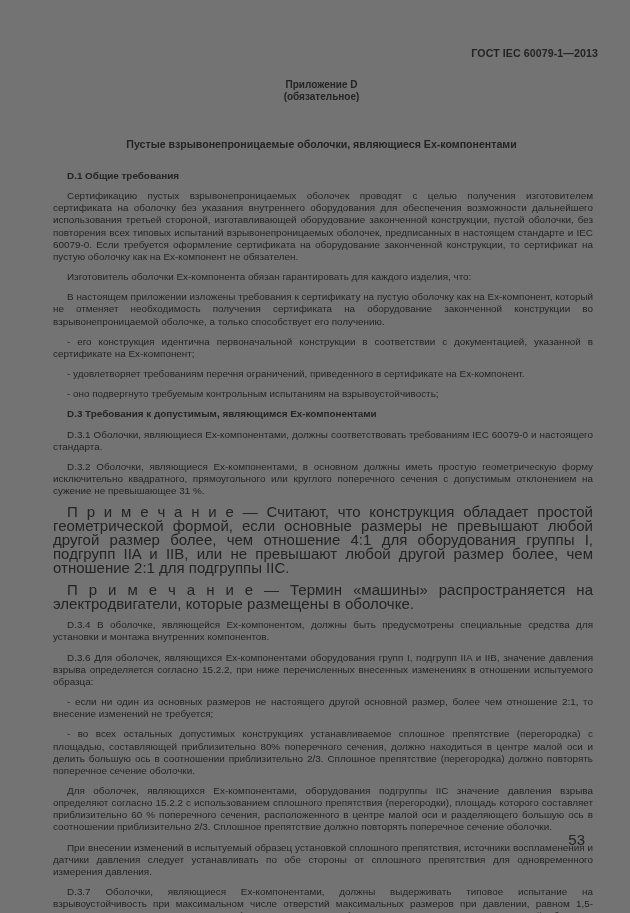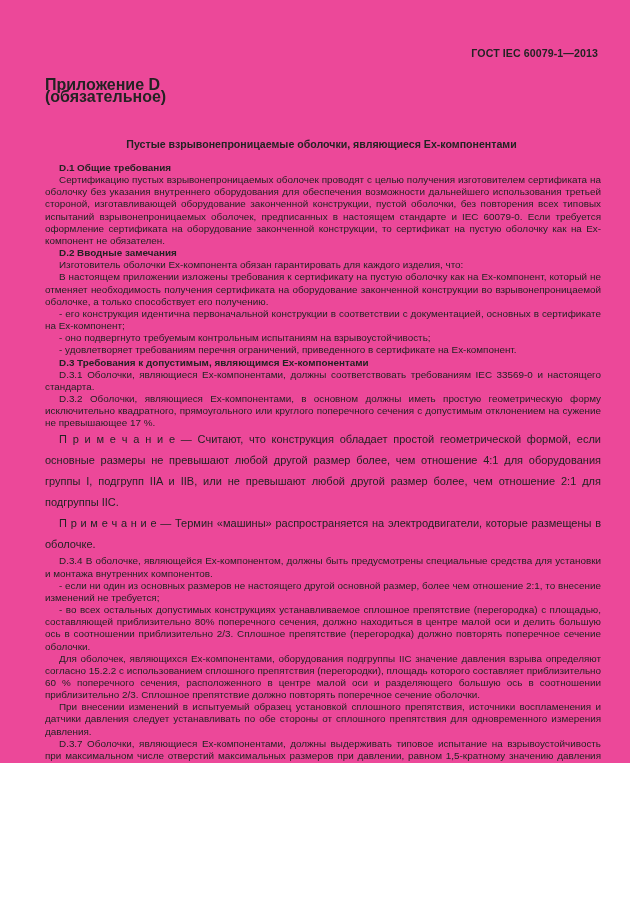--- a/index.html
+++ b/index.html
@@ -3,44 +3,45 @@
 <meta charset="utf-8">
 <style>
   html, body {
     margin: 0;
     padding: 0;
     background: #ffffff;
   }
   .page {
     position: relative;
     width: 630px;
-    height: 763px;
-    background: #ec4899;
+    height: 913px;
+    background: #737373;
     font-family: "Liberation Sans", "DejaVu Sans", sans-serif;
     color: #232323;
     overflow: hidden;
     text-decoration: underline;
   }
   .doc-code {
     position: absolute;
     top: 47px;
     left: 45px;
     right: 32px;
     text-align: right;
     font-weight: bold;
     font-size: 10.6px;
     letter-spacing: 0.1px;
   }
   .appendix {
     position: absolute;
     top: 79px;
     left: 45px;
     right: 32px;
+    text-align: center;
     font-weight: bold;
-    font-size: 16px;
+    font-size: 10px;
     line-height: 12.4px;
   }
   .title {
     position: absolute;
     top: 138px;
     left: 45px;
     right: 32px;
     text-align: center;
     font-weight: bold;
     font-size: 10.6px;
@@ -50,30 +51,30 @@
     top: 162px;
     left: 45px;
     right: 29px;
     font-size: 9.9px;
     line-height: 12.15px;
     text-align: justify;
     hyphens: auto;
     -webkit-hyphens: auto;
   }
   .body p {
-    margin: 0;
+    margin: 8px;
     padding: 0;
     text-indent: 14px;
   }
   .body p.h {
     font-weight: bold;
   }
   .body p.note {
-    font-size: 11px;
-    line-height: 21px;
+    font-size: 15px;
+    line-height: 14px;
   }
   .pagenum {
     position: absolute;
     top: 831px;
     right: 45px;
     font-size: 15px;
   }
 </style>
 </head>
 <body>
@@ -85,32 +86,32 @@
   <div class="appendix">
     <div>Приложение D</div>
     <div>(обязательное)</div>
   </div>
 
   <div class="title">Пустые взрывонепроницаемые оболочки, являющиеся Ex-компонентами</div>
 
   <div class="body">
     <p class="h">D.1 Общие требования</p>
     <p class="p">Сертификацию пустых взрывонепроницаемых оболочек проводят с целью получения изготовителем сертификата на оболочку без указания внутреннего оборудования для обеспечения возможности дальнейшего использования третьей стороной, изготавливающей оборудование законченной конструкции, пустой оболочки, без повторения всех типовых испытаний взрывонепроницаемых оболочек, предписанных в настоящем стандарте и IEC 60079-0. Если требуется оформление сертификата на оборудование законченной конструкции, то сертификат на пустую оболочку как на Ex-компонент не обязателен.</p>
-    <p class="h">D.2 Вводные замечания</p>
     <p class="p">Изготовитель оболочки Ex-компонента обязан гарантировать для каждого изделия, что:</p>
     <p class="p">В настоящем приложении изложены требования к сертификату на пустую оболочку как на Ex-компонент, который не отменяет необходимость получения сертификата на оборудование законченной конструкции во взрывонепроницаемой оболочке, а только способствует его получению.</p>
-    <p class="p">- его конструкция идентична первоначальной конструкции в соответствии с документацией, основных в сертификате на Ex-компонент;</p>
+    <p class="p">- его конструкция идентична первоначальной конструкции в соответствии с документацией, указанной в сертификате на Ex-компонент;</p>
+    <p class="p">- удовлетворяет требованиям перечня ограничений, приведенного в сертификате на Ex-компонент.</p>
     <p class="p">- оно подвергнуто требуемым контрольным испытаниям на взрывоустойчивость;</p>
-    <p class="p">- удовлетворяет требованиям перечня ограничений, приведенного в сертификате на Ex-компонент.</p>
     <p class="h">D.3 Требования к допустимым, являющимся Ex-компонентами</p>
-    <p class="p">D.3.1 Оболочки, являющиеся Ex-компонентами, должны соответствовать требованиям IEC 33569-0 и настоящего стандарта.</p>
-    <p class="p">D.3.2 Оболочки, являющиеся Ex-компонентами, в основном должны иметь простую геометрическую форму исключительно квадратного, прямоугольного или круглого поперечного сечения с допустимым отклонением на сужение не превышающее 17 %.</p>
+    <p class="p">D.3.1 Оболочки, являющиеся Ex-компонентами, должны соответствовать требованиям IEC 60079-0 и настоящего стандарта.</p>
+    <p class="p">D.3.2 Оболочки, являющиеся Ex-компонентами, в основном должны иметь простую геометрическую форму исключительно квадратного, прямоугольного или круглого поперечного сечения с допустимым отклонением на сужение не превышающее 31 %.</p>
     <p class="note">П р и м е ч а н и е — Считают, что конструкция обладает простой геометрической формой, если основные размеры не превышают любой другой размер более, чем отношение 4:1 для оборудования группы I, подгрупп IIA и IIB, или не превышают любой другой размер более, чем отношение 2:1 для подгруппы IIC.</p>
     <p class="note">П р и м е ч а н и е — Термин «машины» распространяется на электродвигатели, которые размещены в оболочке.</p>
     <p class="p">D.3.4 В оболочке, являющейся Ex-компонентом, должны быть предусмотрены специальные средства для установки и монтажа внутренних компонентов.</p>
+    <p class="p">D.3.6 Для оболочек, являющихся Ex-компонентами оборудования групп I, подгрупп IIA и IIB, значение давления взрыва определяется согласно 15.2.2, при ниже перечисленных внесенных изменениях в отношении испытуемого образца:</p>
     <p class="p">- если ни один из основных размеров не настоящего другой основной размер, более чем отношение 2:1, то внесение изменений не требуется;</p>
     <p class="p">- во всех остальных допустимых конструкциях устанавливаемое сплошное препятствие (перегородка) с площадью, составляющей приблизительно 80% поперечного сечения, должно находиться в центре малой оси и делить большую ось в соотношении приблизительно 2/3. Сплошное препятствие (перегородка) должно повторять поперечное сечение оболочки.</p>
     <p class="p">Для оболочек, являющихся Ex-компонентами, оборудования подгруппы IIC значение давления взрыва определяют согласно 15.2.2 с использованием сплошного препятствия (перегородки), площадь которого составляет приблизительно 60 % поперечного сечения, расположенного в центре малой оси и разделяющего большую ось в соотношении приблизительно 2/3. Сплошное препятствие должно повторять поперечное сечение оболочки.</p>
     <p class="p">При внесении изменений в испытуемый образец установкой сплошного препятствия, источники воспламенения и датчики давления следует устанавливать по обе стороны от сплошного препятствия для одновременного измерения давления.</p>
     <p class="p">D.3.7 Оболочки, являющиеся Ex-компонентами, должны выдерживать типовое испытание на взрывоустойчивость при максимальном числе отверстий максимальных размеров при давлении, равном 1,5-кратному значению давления взрыва (эталонному давлению), определяемому по 15.2.2 для пустой оболочки, являющейся Ex-компонентами, с закрытыми соответствующим способом отверстиями для кабельных вводов.</p>
   </div>
 
   <div class="pagenum">53</div>
 
 </div>

